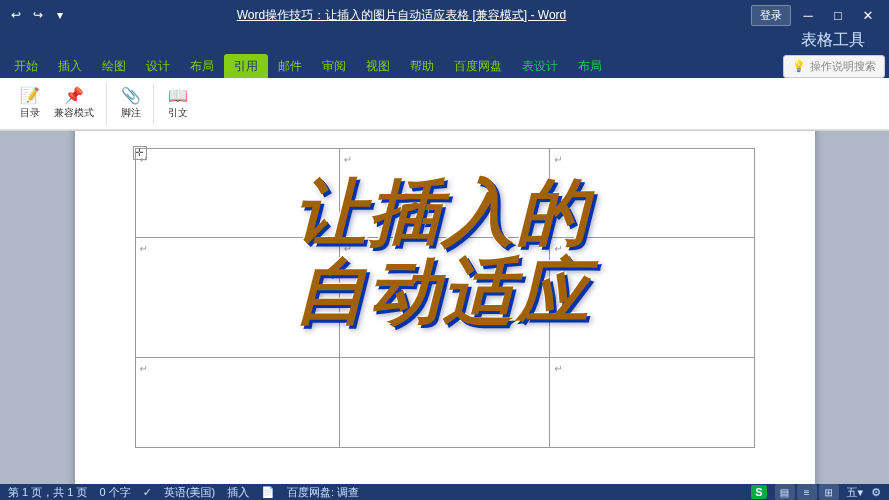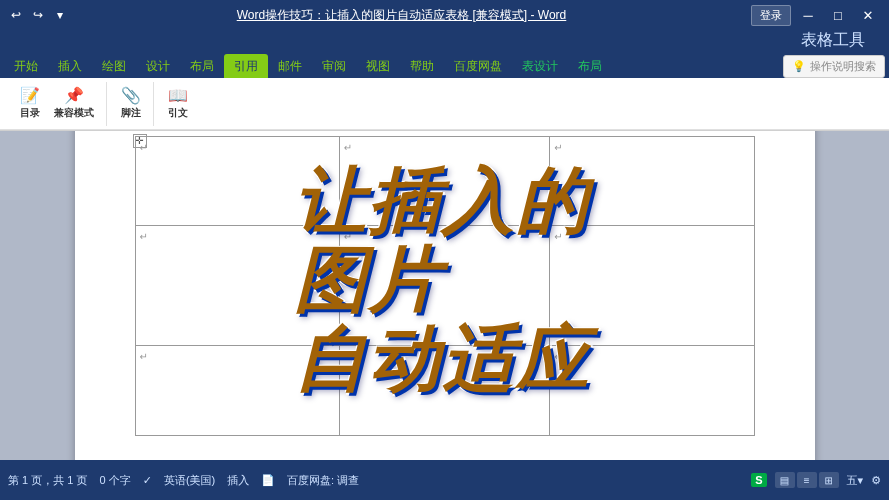--- a/index.html
+++ b/index.html
@@ -153,21 +153,20 @@
       min-width: 32px;
       height: 40px;
     }
     .ribbon-cmd .cmd-icon {
       font-size: 16px;
       line-height: 1;
     }
     .ribbon-cmd .cmd-label {
       font-size: 10px;
       margin-top: 2px;
-      font-weight: bold;
     }
     .help-search {
       display: flex;
       align-items: center;
       gap: 4px;
       margin-left: auto;
       background: #f5f5f5;
       border: 1px solid #ccc;
       border-radius: 3px;
       padding: 3px 8px;
@@ -256,21 +255,21 @@
       white-space: nowrap;
       letter-spacing: 2px;
       z-index: 10;
     }
     .overlay-line {
       display: block;
     }
 
     
     #status-bar {
-      height: 40px;
+      height: 16px;
       background: #1e3a6e;
       display: flex;
       align-items: center;
       padding: 0 8px;
       color: #cce0ff;
       font-size: 11px;
       flex-shrink: 0;
       gap: 12px;
     }
     #status-bar-right {
@@ -401,21 +400,20 @@
       <tr>
         <td><span class="return-arrow">↵</span></td>
         <td></td>
         <td><span class="return-arrow">↵</span></td>
       </tr>
     </tbody>
       </table>
 
     <div id="overlay-text">
       <span class="overlay-line">让插入的</span>
-      <span class="overlay-line">图片</span>
       <span class="overlay-line">自动适应</span>
     </div>
   </div>
 </div>
 
 <div id="status-bar">
   <span>第 1 页，共 1 页</span>
   <span>0 个字</span>
   <span>✓</span>
   <span>英语(美国)</span>

